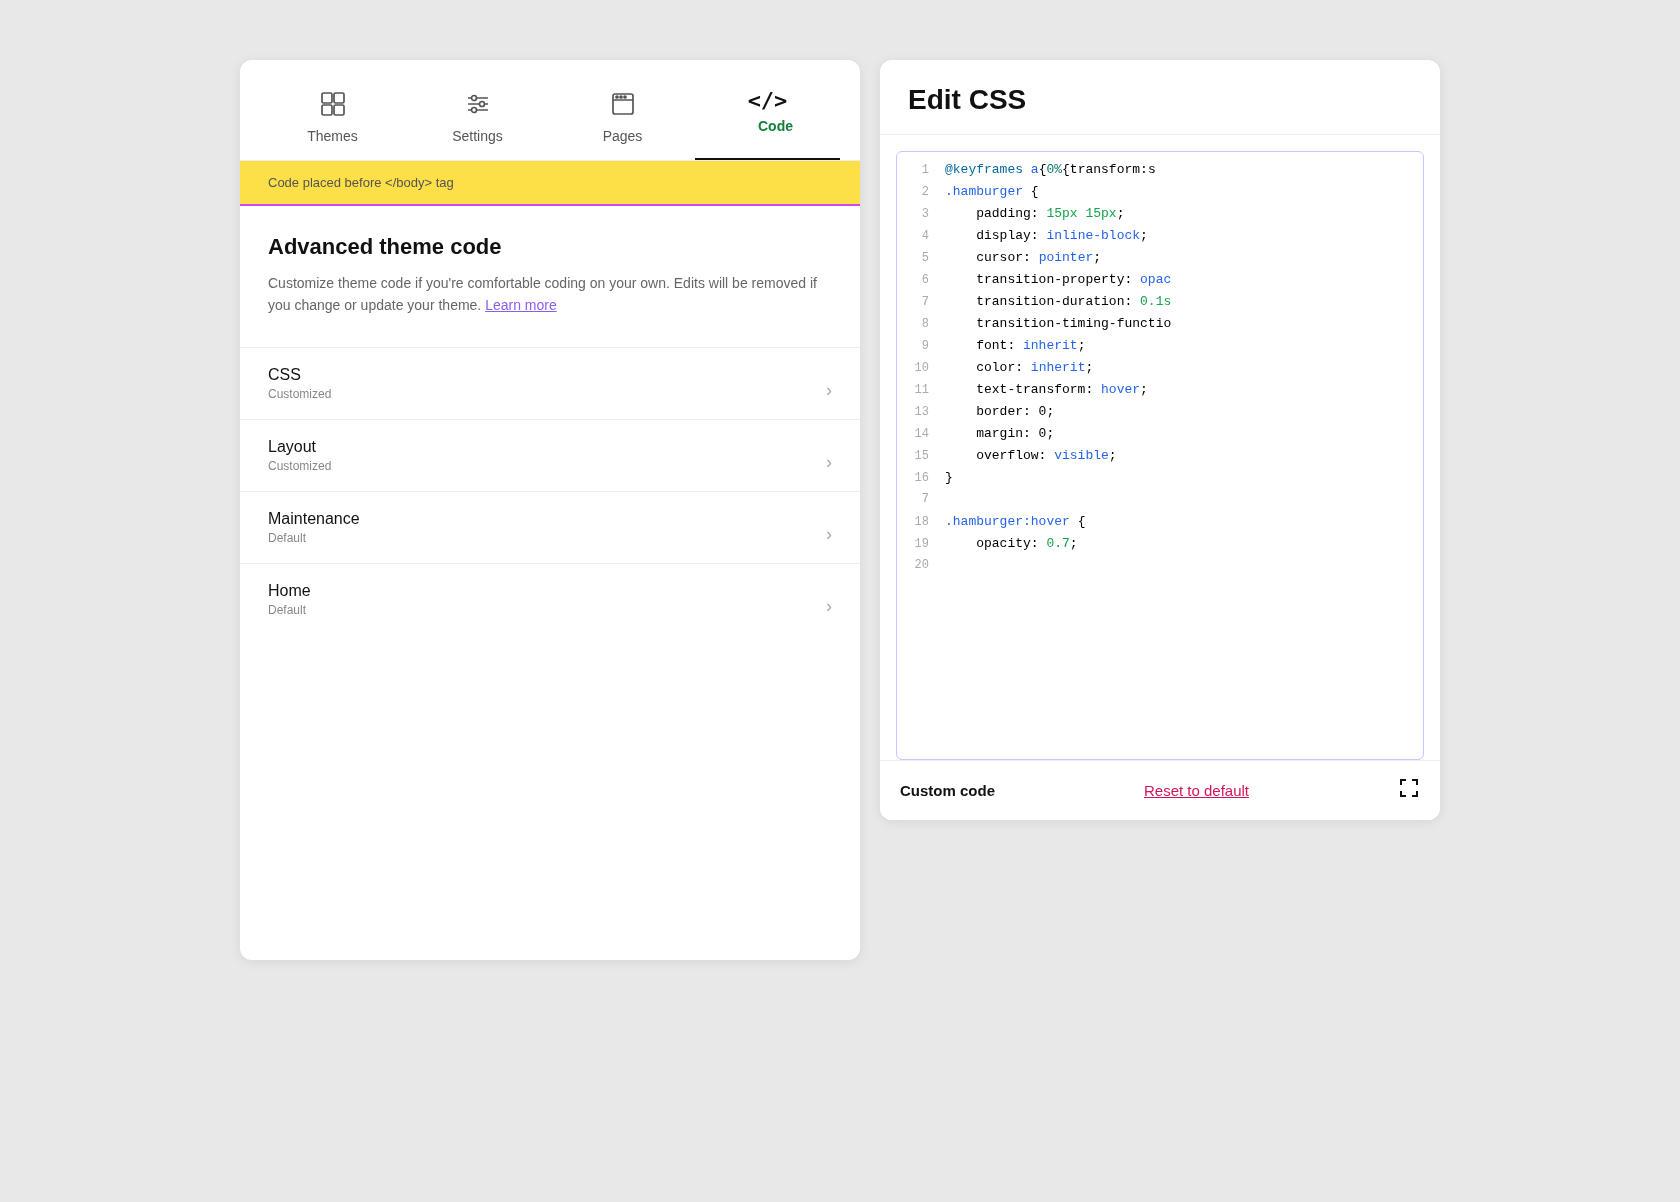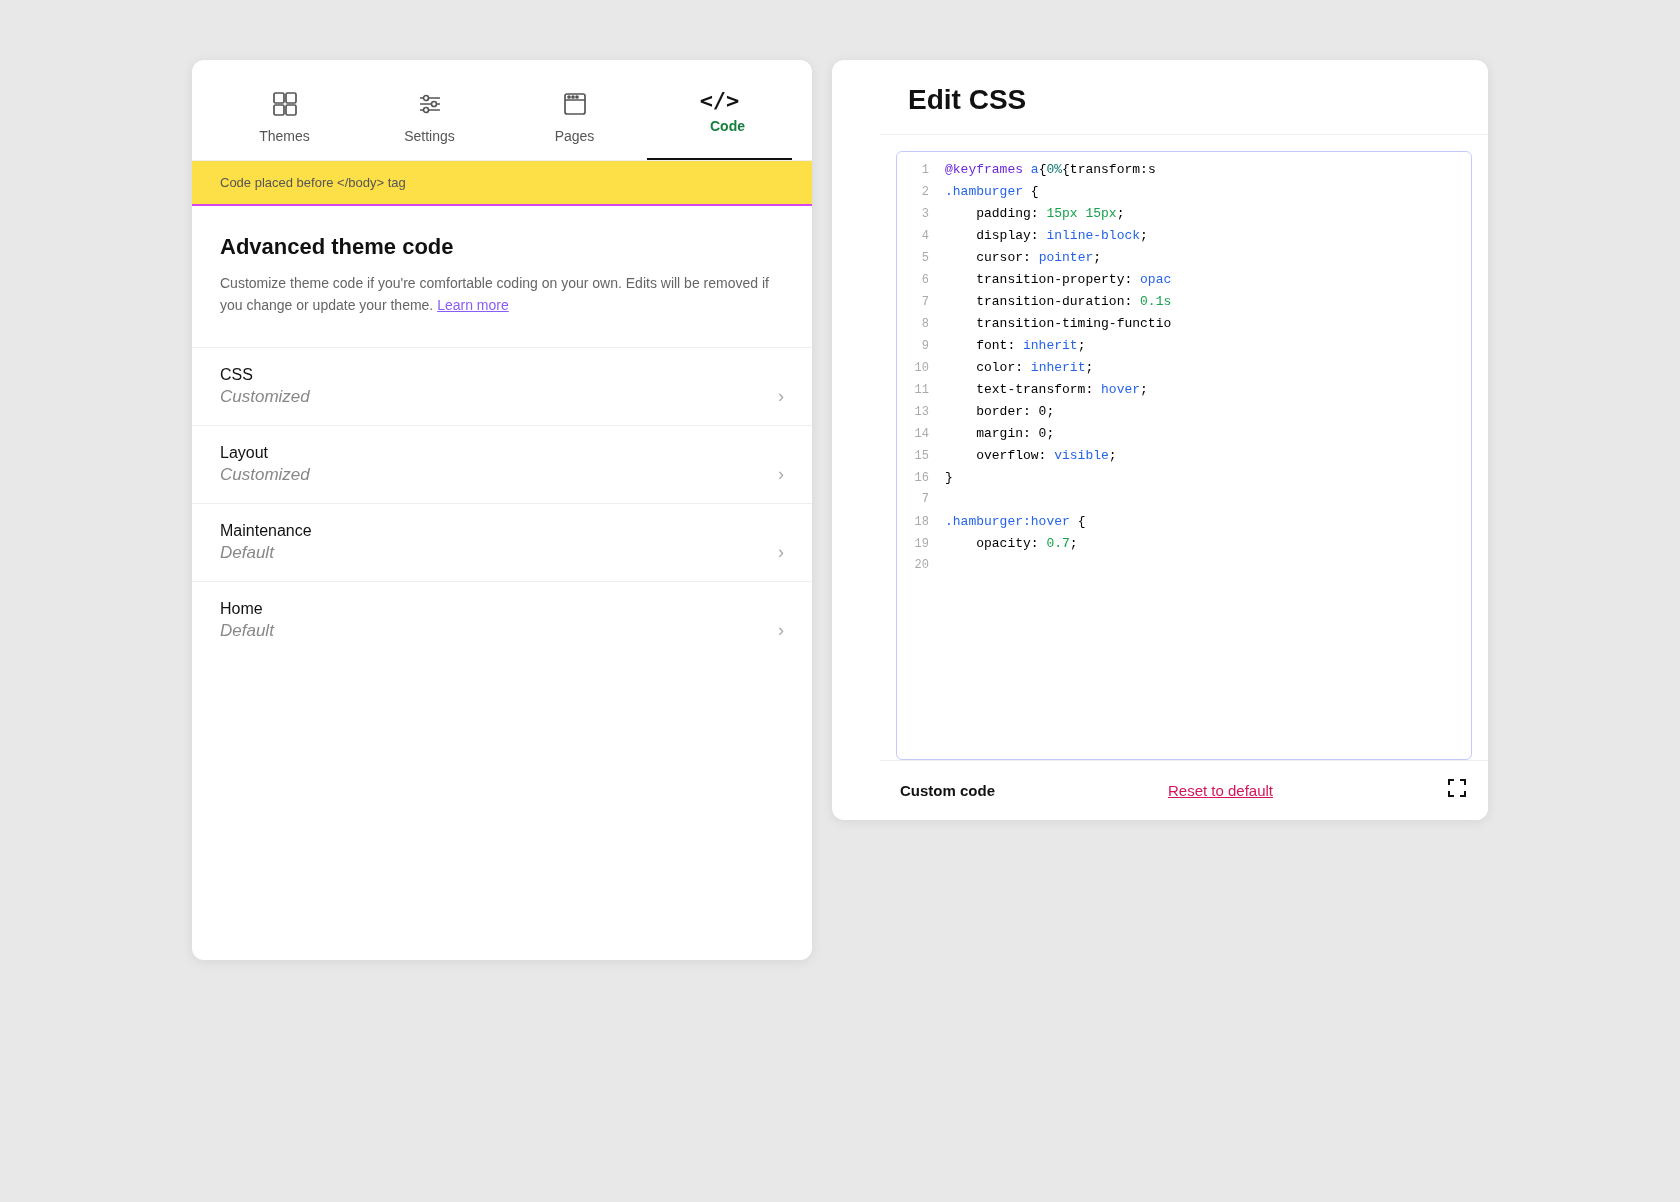--- a/index.html
+++ b/index.html
@@ -104,40 +104,38 @@
       transition: background 0.15s;
     }
     .section-item-info {}
     .section-item-title {
       font-size: 16px;
       font-weight: 500;
       color: #111;
       margin-bottom: 3px;
     }
     .section-item-sub {
-      font-size: 17px;
+      font-size: 12px;
       color: #888;
-      font-style: italic;
     }
     .chevron-right {
       color: #aaa;
       font-size: 18px;
     }
 
     
     .right-panel {
       background: #fff;
       border-radius: 12px;
-      width: 656px;
+      width: 560px;
       min-height: 760px;
       box-shadow: 0 2px 12px rgba(0,0,0,0.08);
       overflow: hidden;
       display: flex;
       flex-direction: column;
-      padding-left: 48px;
     }
 
     .right-header {
       padding: 24px 28px 18px;
       border-bottom: 1px solid #eee;
     }
     .right-title {
       font-size: 28px;
       font-weight: 700;
       color: #111;
@@ -181,21 +179,21 @@
       font-size: 12px;
       user-select: none;
     }
     .line-content {
       flex: 1;
       white-space: pre;
       overflow: hidden;
     }
 
     
-    .c-purple { color: #6d28d9; }
+    .c-purple { color: #0369a1; }
     .c-blue { color: #2563eb; }
     .c-green { color: #16a34a; }
     .c-teal { color: #0f766e; }
 
     .code-footer {
       display: flex;
       align-items: center;
       justify-content: space-between;
       padding: 16px 20px;
       border-top: 1px solid #eee;

